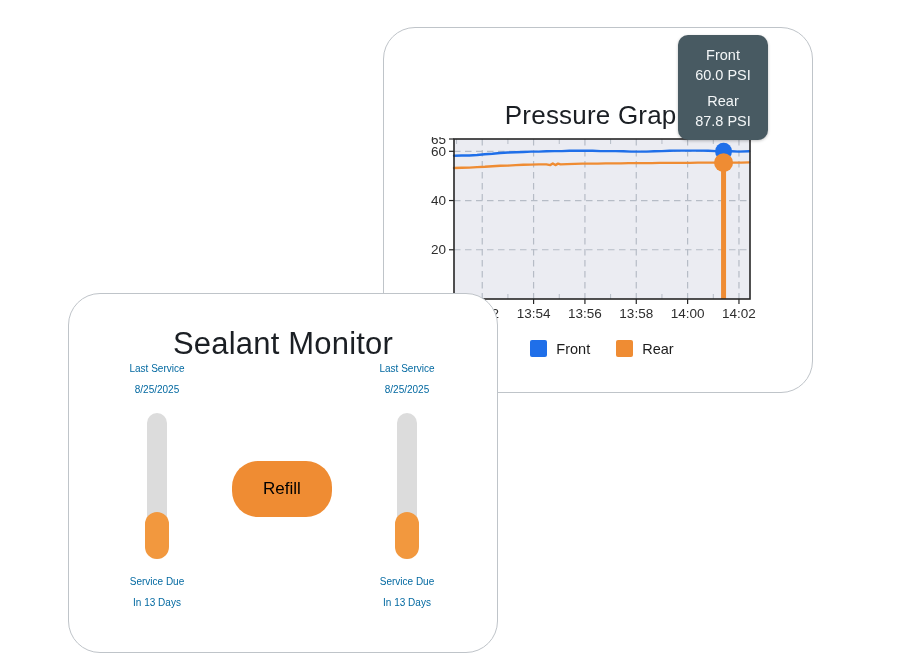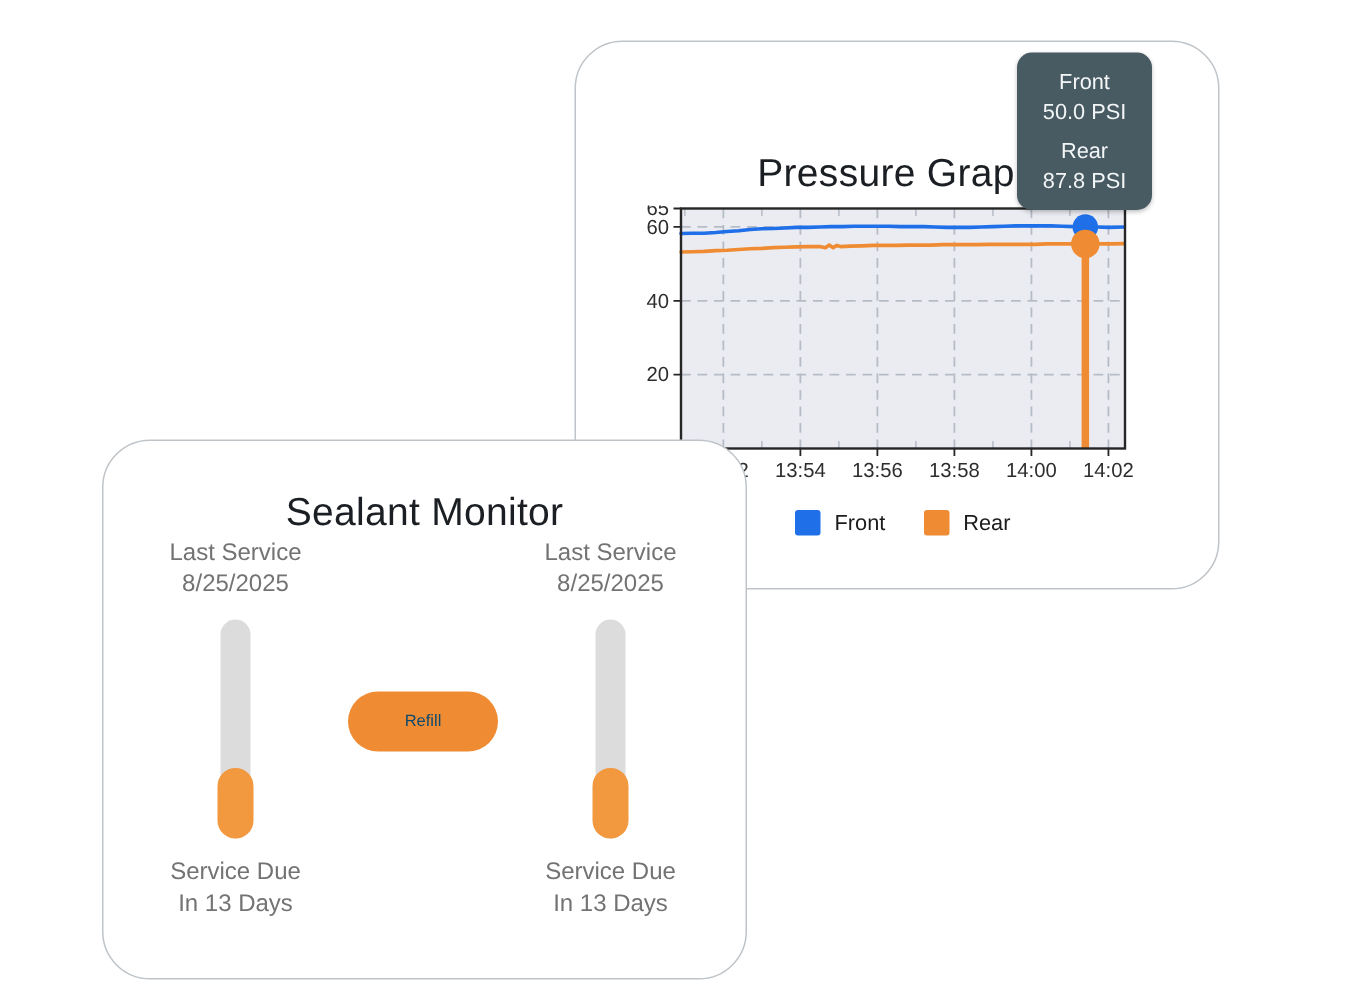--- a/index.html
+++ b/index.html
@@ -15,30 +15,30 @@
     align-items:center;gap:26px;}
   .legend-item{display:flex;align-items:center;gap:9px;font-size:14.5px;color:#1c1c1c;}
   .swatch{width:17px;height:17px;border-radius:2px;display:inline-block;}
   .chart-tooltip{position:absolute;left:294px;top:7px;width:90px;box-sizing:border-box;
     padding:10px 4px 9px;border-radius:10px;color:#f3f6f7;text-align:center;font-size:14.5px;
     line-height:20px;box-shadow:0 1px 3px rgba(0,0,0,.25);z-index:5;}
   .tt-group + .tt-group{margin-top:6px;}
   
   .sealant-card{left:68px;top:293px;width:430px;height:360px;z-index:10;}
   .sealant-title{position:absolute;left:0;top:32px;width:100%;text-align:center;
-    font-size:26px;font-weight:500;color:#1b1f24;letter-spacing:.2px;}
+    font-size:31px;font-weight:500;color:#1b1f24;letter-spacing:.2px;}
   .seal-col{position:absolute;top:64px;width:140px;text-align:center;}
   .seal-col.left{left:18px;}
   .seal-col.right{left:268px;}
-  .seal-line{font-size:16px;line-height:21px;color:#737373;}
+  .seal-line{font-size:10px;line-height:21px;color:#0369a1;}
   .gauge{position:relative;width:20px;height:146px;margin:13px auto 12px;}
   .gauge-track{position:absolute;left:0;top:0;width:20px;height:146px;border-radius:10px;}
   .gauge-fill{position:absolute;left:-2px;bottom:0;width:24px;border-radius:12px;}
-  .refill-btn{position:absolute;left:163px;top:167px;width:100px;height:40px;border:none;
-    border-radius:26px;color:#0c4a6e;font-size:11px;font-family:inherit;cursor:pointer;}
+  .refill-btn{position:absolute;left:163px;top:167px;width:100px;height:56px;border:none;
+    border-radius:26px;color:#000000;font-size:17px;font-family:inherit;cursor:pointer;}
 </style>
 </head>
 <body>
 
 <div class="canvas">
 
   <section class="card pressure-card">
     <div class="pressure-title">Pressure Graph</div>
 
     <svg class="chart-svg" id="pressure-chart" viewBox="0 0 370 186">
@@ -99,21 +99,21 @@
       </div>
       <div class="legend-item">
         <span class="swatch" style="background: rgb(239, 140, 51);"></span>
         <span>Rear</span>
       </div>
     </div>
 
     <div class="chart-tooltip" style="background: rgb(72, 90, 98);">
       <div class="tt-group">
         <div>Front</div>
-        <div>50.0 PSI</div>
+        <div>60.0 PSI</div>
       </div>
       <div class="tt-group">
         <div>Rear</div>
         <div>87.8 PSI</div>
       </div>
     </div>
   </section>
 
   <section class="card sealant-card">
     <div class="sealant-title">Sealant Monitor</div>

